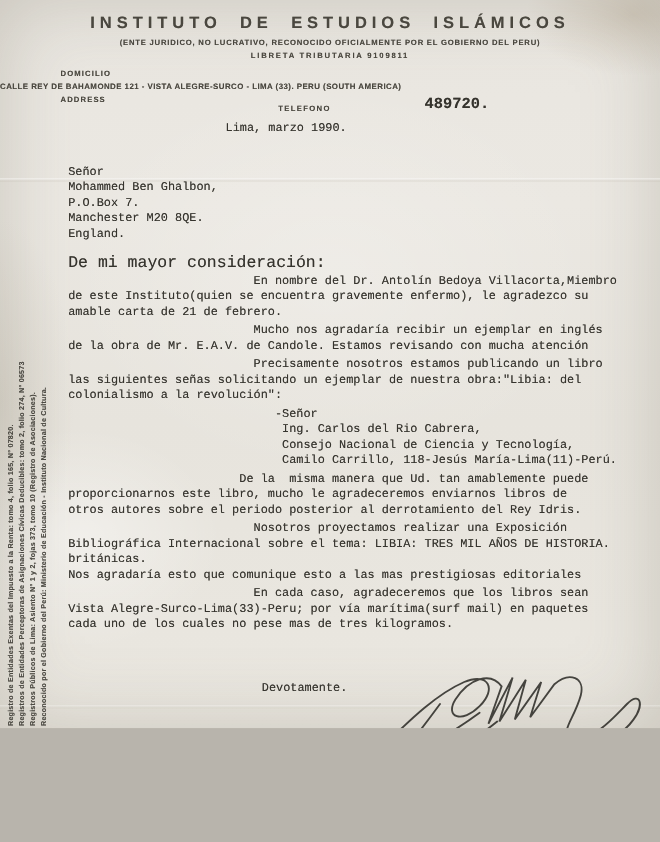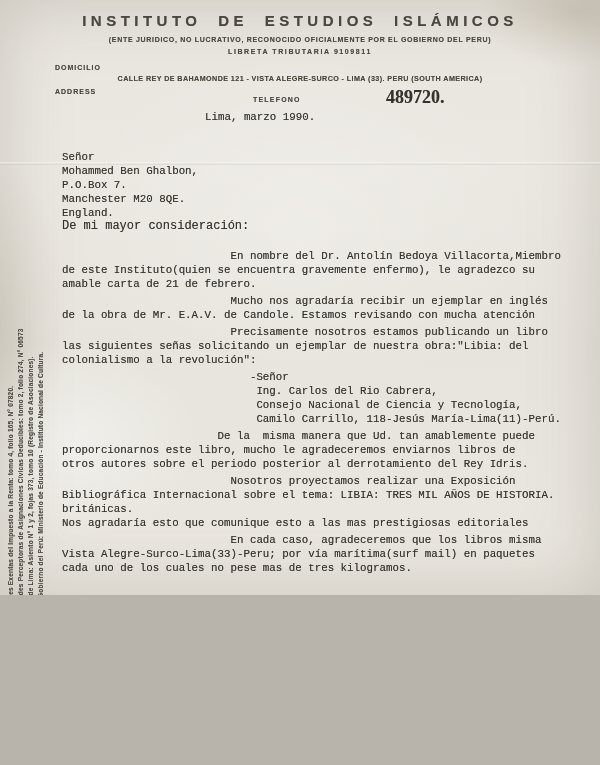--- a/index.html
+++ b/index.html
@@ -1,17 +1,17 @@
 <!DOCTYPE html>
 <html><head>
 <meta charset="utf-8">
 <style>
   html,body{margin:0;padding:0;background:#b8b4ac;}
   .page{
-    position:relative;width:600px;height:595px;overflow:hidden;margin:0 auto;
+    position:relative;width:600px;height:662px;overflow:hidden;margin:0 auto;
     background:
       radial-gradient(140px 80px at 96% 2%, rgba(176,160,135,0.35), transparent 70%),
       radial-gradient(180px 140px at 12% 74%, rgba(255,255,255,0.40), transparent 72%),
       radial-gradient(320px 240px at 50% 38%, rgba(255,255,255,0.22), transparent 75%),
       radial-gradient(90px 220px at 0% 55%, rgba(160,150,130,0.18), transparent 75%),
       linear-gradient(180deg,#e9e6e0 0%,#ebe8e2 28%,#e7e4dd 58%,#eae7e0 100%);
     box-shadow: inset 0 0 70px rgba(120,110,92,0.28);
     font-family:"Liberation Mono","DejaVu Sans Mono",monospace;
     color:#38352f;
   }
@@ -23,29 +23,29 @@
   
   .lh{font-family:"Liberation Sans",sans-serif;color:#4a473f;font-weight:700;
       text-shadow:0 0 0.5px rgba(74,71,63,0.5);}
   .lh-title{position:absolute;top:12px;left:0;right:0;text-align:center;
       font-size:15px;letter-spacing:4.5px;word-spacing:8px;}
   .lh-sub{position:absolute;top:36px;left:0;right:0;text-align:center;
       font-size:7px;letter-spacing:0.7px;}
   .lh-tax{position:absolute;top:48px;left:0;right:0;text-align:center;
       font-size:7px;letter-spacing:1.6px;}
   .lh-dom{position:absolute;top:64px;left:55px;font-size:7px;letter-spacing:1px;}
-  .lh-addr{position:absolute;top:74px;left:0;right:0;text-align:center;
+  .lh-addr{position:absolute;top:74px;left:0;right:0;text-align:left;
       font-size:7.2px;letter-spacing:0.4px;}
   .lh-addrlbl{position:absolute;top:88px;left:55px;font-size:7px;letter-spacing:1px;}
   .lh-tel{position:absolute;top:96px;left:253px;font-size:7px;letter-spacing:1.2px;}
-  .lh-phone{position:absolute;top:87px;left:386px;font-size:18px;font-weight:700;font-family:Liberation Serif, serif;}
+  .lh-phone{position:absolute;top:87px;left:386px;font-size:14px;font-weight:700;}
   
   .dateline{position:absolute;top:111px;left:205px;font-size:10.8px;}
   .recipient{position:absolute;top:150px;left:62px;font-size:10.8px;line-height:14px;}
-  .salutation{position:absolute;top:219px;left:62px;font-size:12px;}
+  .salutation{position:absolute;top:231px;left:62px;font-size:15px;}
   .body-text{position:absolute;top:249px;left:62px;width:530px;font-size:10.8px;line-height:14px;}
   .para{margin:0 0 3px 0;}
   .closing{position:absolute;top:620px;left:218px;font-size:10.8px;padding-left:20px;}
   .signer-name{position:absolute;top:667px;left:329px;font-size:16px;font-weight:700;}
   .signer-title{position:absolute;top:682px;left:360px;font-size:10.8px;}
   
   .signature{position:absolute;top:596px;left:240px;width:350px;height:170px;}
   .signature path{fill:none;stroke:#2f2d29;stroke-width:1.7;stroke-linecap:round;opacity:0.88;}
   
   .margin-stamp{position:absolute;left:6px;top:236px;width:44px;height:424px;}
@@ -120,21 +120,21 @@
         <div class="line">proporcionarnos este libro, mucho le agradeceremos enviarnos libros de</div>
         <div class="line">otros autores sobre el periodo posterior al derrotamiento del Rey Idris.</div>
       </div>
       <div class="para">
         <div class="line">                          Nosotros proyectamos realizar una Exposición</div>
         <div class="line">Bibliográfica Internacional sobre el tema: LIBIA: TRES MIL AÑOS DE HISTORIA.</div>
         <div class="line">británicas.</div>
         <div class="line">Nos agradaría esto que comunique esto a las mas prestigiosas editoriales</div>
       </div>
       <div class="para">
-        <div class="line">                          En cada caso, agradeceremos que los libros misma</div>
+        <div class="line">                          En cada caso, agradeceremos que los libros sean</div>
         <div class="line">Vista Alegre-Surco-Lima(33)-Peru; por vía marítima(surf mail) en paquetes</div>
         <div class="line">cada uno de los cuales no pese mas de tres kilogramos.</div>
       </div>
     </div>
 
   <div class="typed closing">Devotamente.</div>
 
   <svg class="signature" viewBox="0 0 350 170" xmlns="http://www.w3.org/2000/svg">
     <path d="M60 112 C74 104,86 98,96 94 C120 72,150 38,182 24 C204 15,212 30,196 46 C180 62,164 56,174 40 C186 21,206 14,216 28 L204 62 L226 20 L214 60 L238 22 L228 58 L252 24 L242 56 L264 26 C278 14,292 20,288 36 C282 58,268 70,280 74 C298 80,318 56,330 44 C342 32,346 44,336 58 C322 78,286 92,252 88"></path>
     <path d="M212 60 C180 86,120 116,36 140 C28 143,26 138,34 132 C90 112,150 86,196 52"></path>

